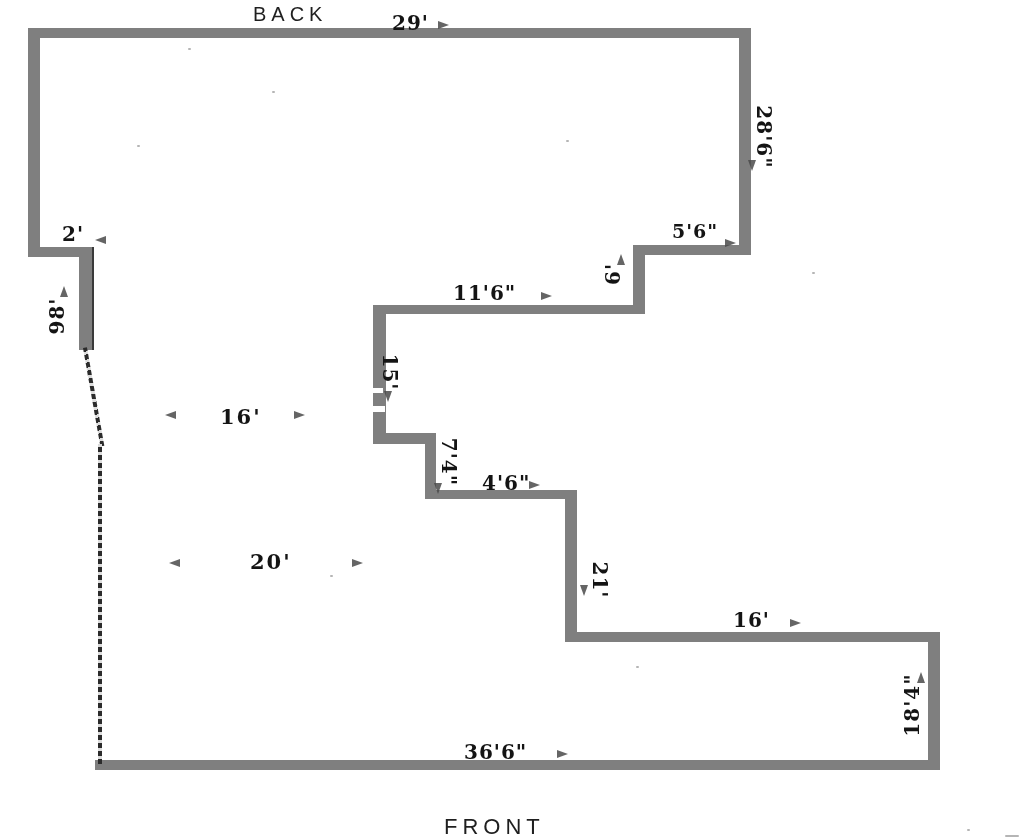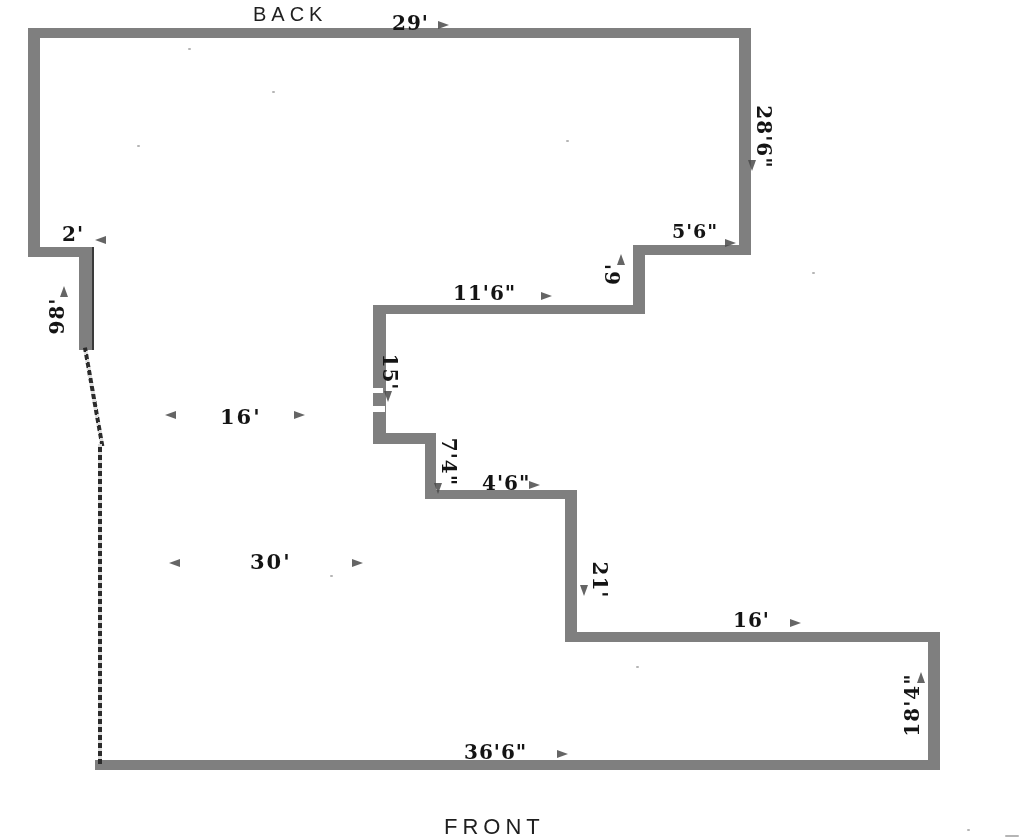--- a/index.html
+++ b/index.html
@@ -66,21 +66,21 @@
   <div class="dim" style="left:672px; top:222px; font-size:19px;">5'6"</div>
   <div class="dim rotccw" style="left:613px; top:274px;">6'</div>
   <div class="dim" style="left:453px; top:283px;">11'6"</div>
   <div class="dim rot" style="left:390px; top:372px;">15'</div>
   <div class="dim" style="left:62px; top:224px;">2'</div>
   <div class="dim rotccw" style="left:57px; top:316px;">98'</div>
   <div class="dim" style="left:220px; top:406px; font-size:21px; letter-spacing:2px;">16'</div>
   <div class="dim rot" style="left:449px; top:462px;">7'4"</div>
   <div class="dim" style="left:482px; top:473px;">4'6"</div>
   <div class="dim rot" style="left:600px; top:580px;">21'</div>
-  <div class="dim" style="left:250px; top:551px; font-size:21px; letter-spacing:2px;">30'</div>
+  <div class="dim" style="left:250px; top:551px; font-size:21px; letter-spacing:2px;">20'</div>
   <div class="dim" style="left:733px; top:610px;">16'</div>
   <div class="dim rotccw" style="left:912px; top:705px;">18'4"</div>
   <div class="dim" style="left:464px; top:742px;">36'6"</div>
 
   <div class="tri tri-r" style="left:438px; top:21px;"></div>
   <div class="tri tri-d" style="left:748px; top:160px;"></div>
   <div class="tri tri-r" style="left:725px; top:239px;"></div>
   <div class="tri tri-u" style="left:617px; top:254px;"></div>
   <div class="tri tri-r" style="left:541px; top:292px;"></div>
   <div class="tri tri-d" style="left:384px; top:391px;"></div>

